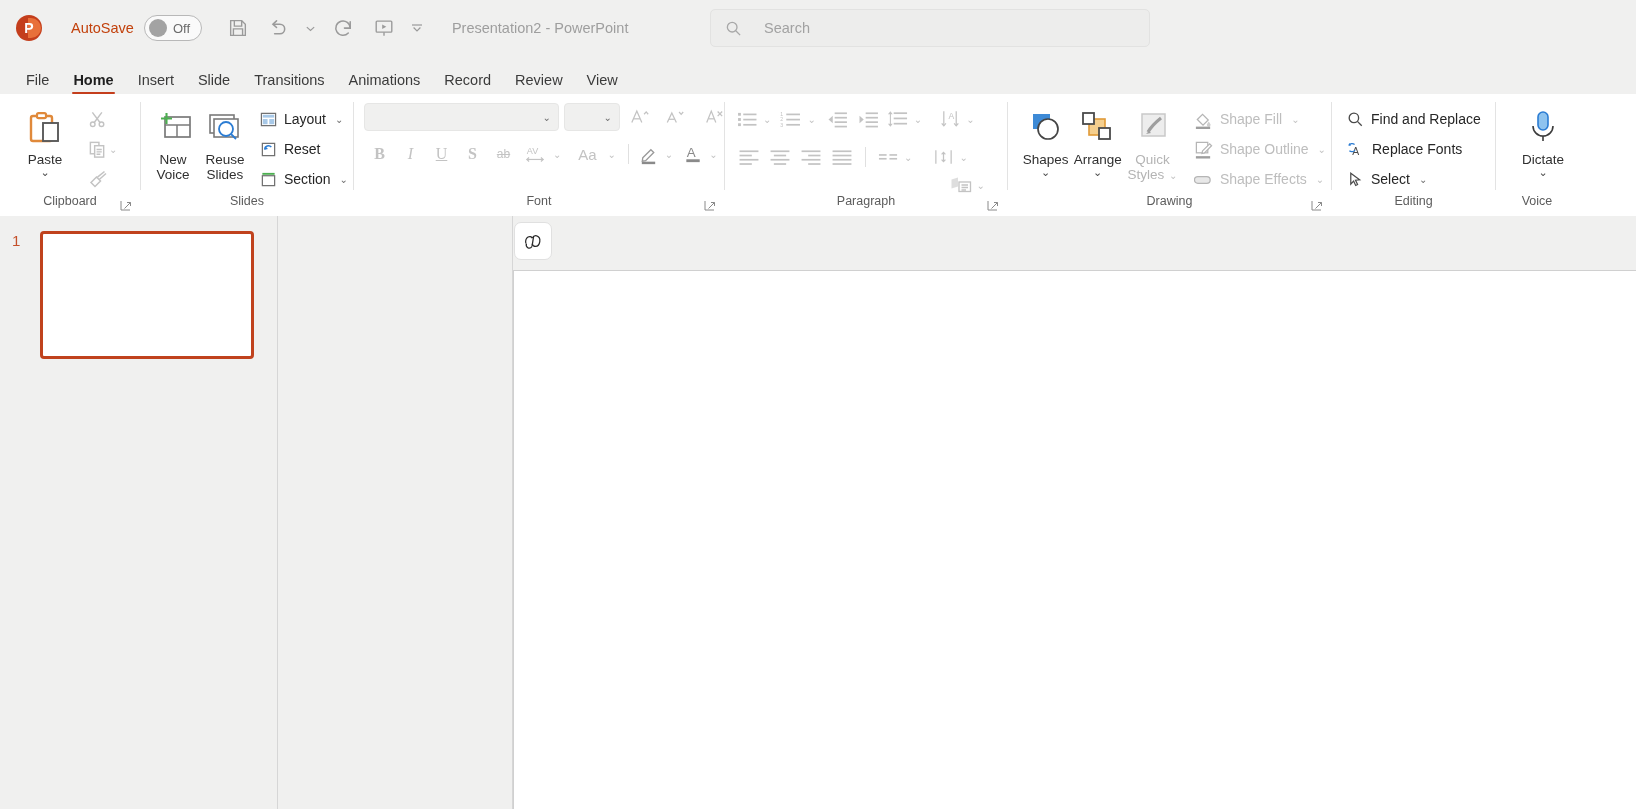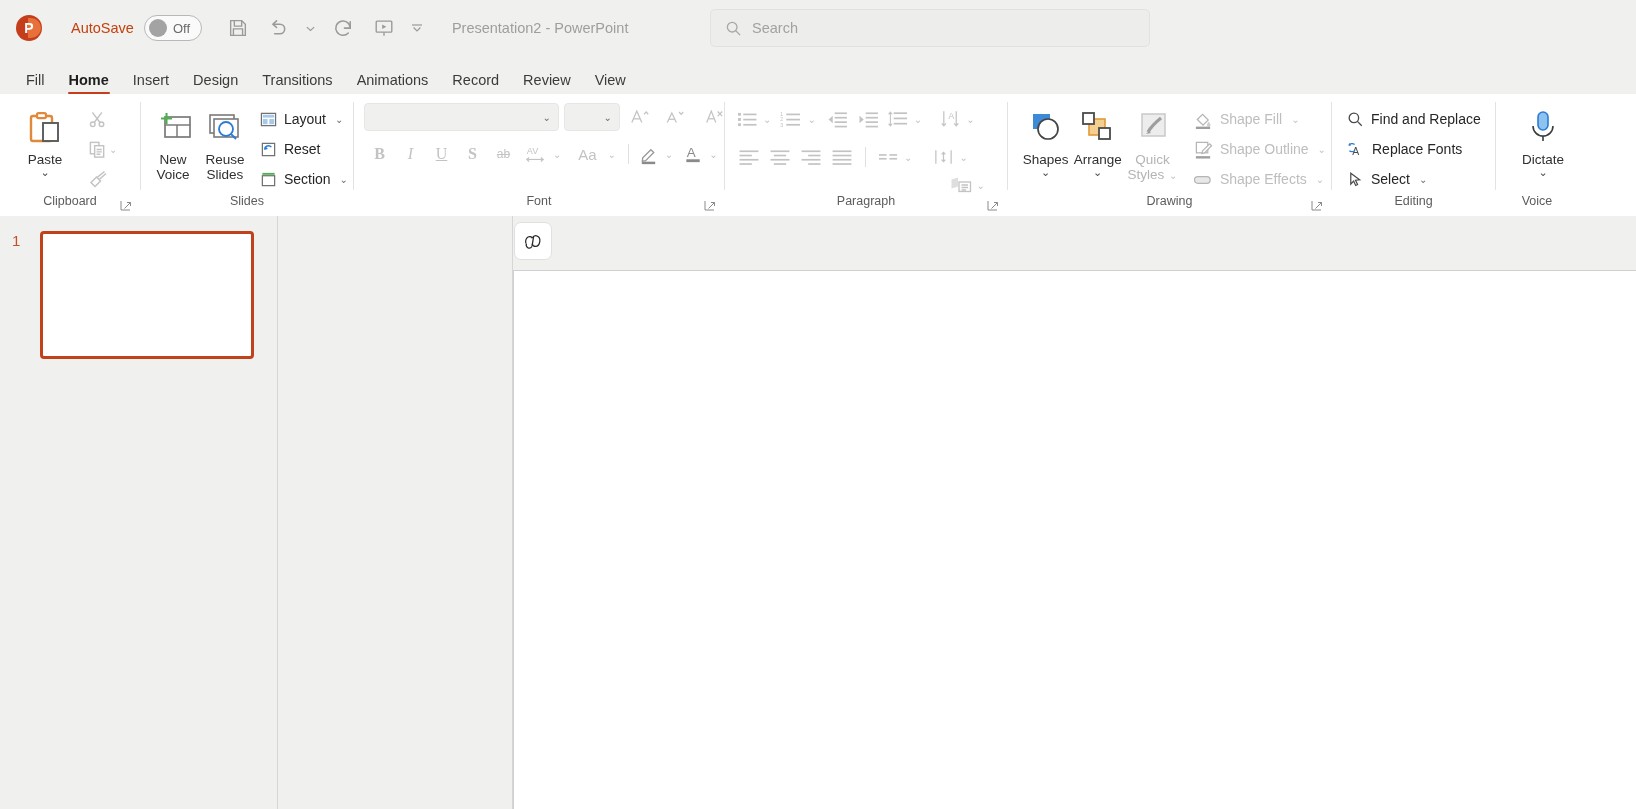--- a/index.html
+++ b/index.html
@@ -58,21 +58,21 @@
   }
   .searchbox {
     position: absolute; left: 710px; top: 9px; width: 440px; height: 38px;
     background: #ededec; border: 1px solid #e2e2e1; border-radius: 5px;
     display: flex; align-items: center; padding-left: 14px;
   }
   .searchbox .sicon { color: #a8a8a8; margin-right: 10px; display:flex; }
   .searchbox input {
     border: none; outline: none; background: transparent;
     font-family: "Liberation Sans", sans-serif; font-size: 14.5px;
-    color: #7a7a7a; width: 360px;
+    color: #7a7a7a; width: 360px; margin-left: 12px;
   }
   .searchbox input::placeholder { color: #a2a2a2; }
 
   
   .tabstrip {
     position: absolute; left: 0; top: 56px; width: 1636px; height: 38px;
     display: flex; align-items: flex-end; padding-left: 14px;
   }
   .tab {
     font-size: 14.5px; color: #3b3b3b; padding: 0 12px 7px 12px;
@@ -238,24 +238,24 @@
     <span class="sicon">
       <svg width="17" height="17" viewBox="0 0 18 18" fill="none" stroke="currentColor" stroke-width="1.4">
         <circle cx="7.6" cy="7.6" r="5.1"></circle>
           <path d="M11.4 11.4 16 16"></path>
       </svg>
     </span>
     <input type="text" placeholder="Search" style="">
   </div>
 
   <div class="tabstrip">
-    <div class="tab">Fill</div>
+    <div class="tab">File</div>
     <div class="tab active">Home</div>
     <div class="tab">Insert</div>
-    <div class="tab">Design</div>
+    <div class="tab">Slide</div>
     <div class="tab">Transitions</div>
     <div class="tab">Animations</div>
     <div class="tab">Record</div>
     <div class="tab">Review</div>
     <div class="tab">View</div>
   </div>
 
   <div class="ribbon">
 
     <div class="rgroup" style="width:140px">

